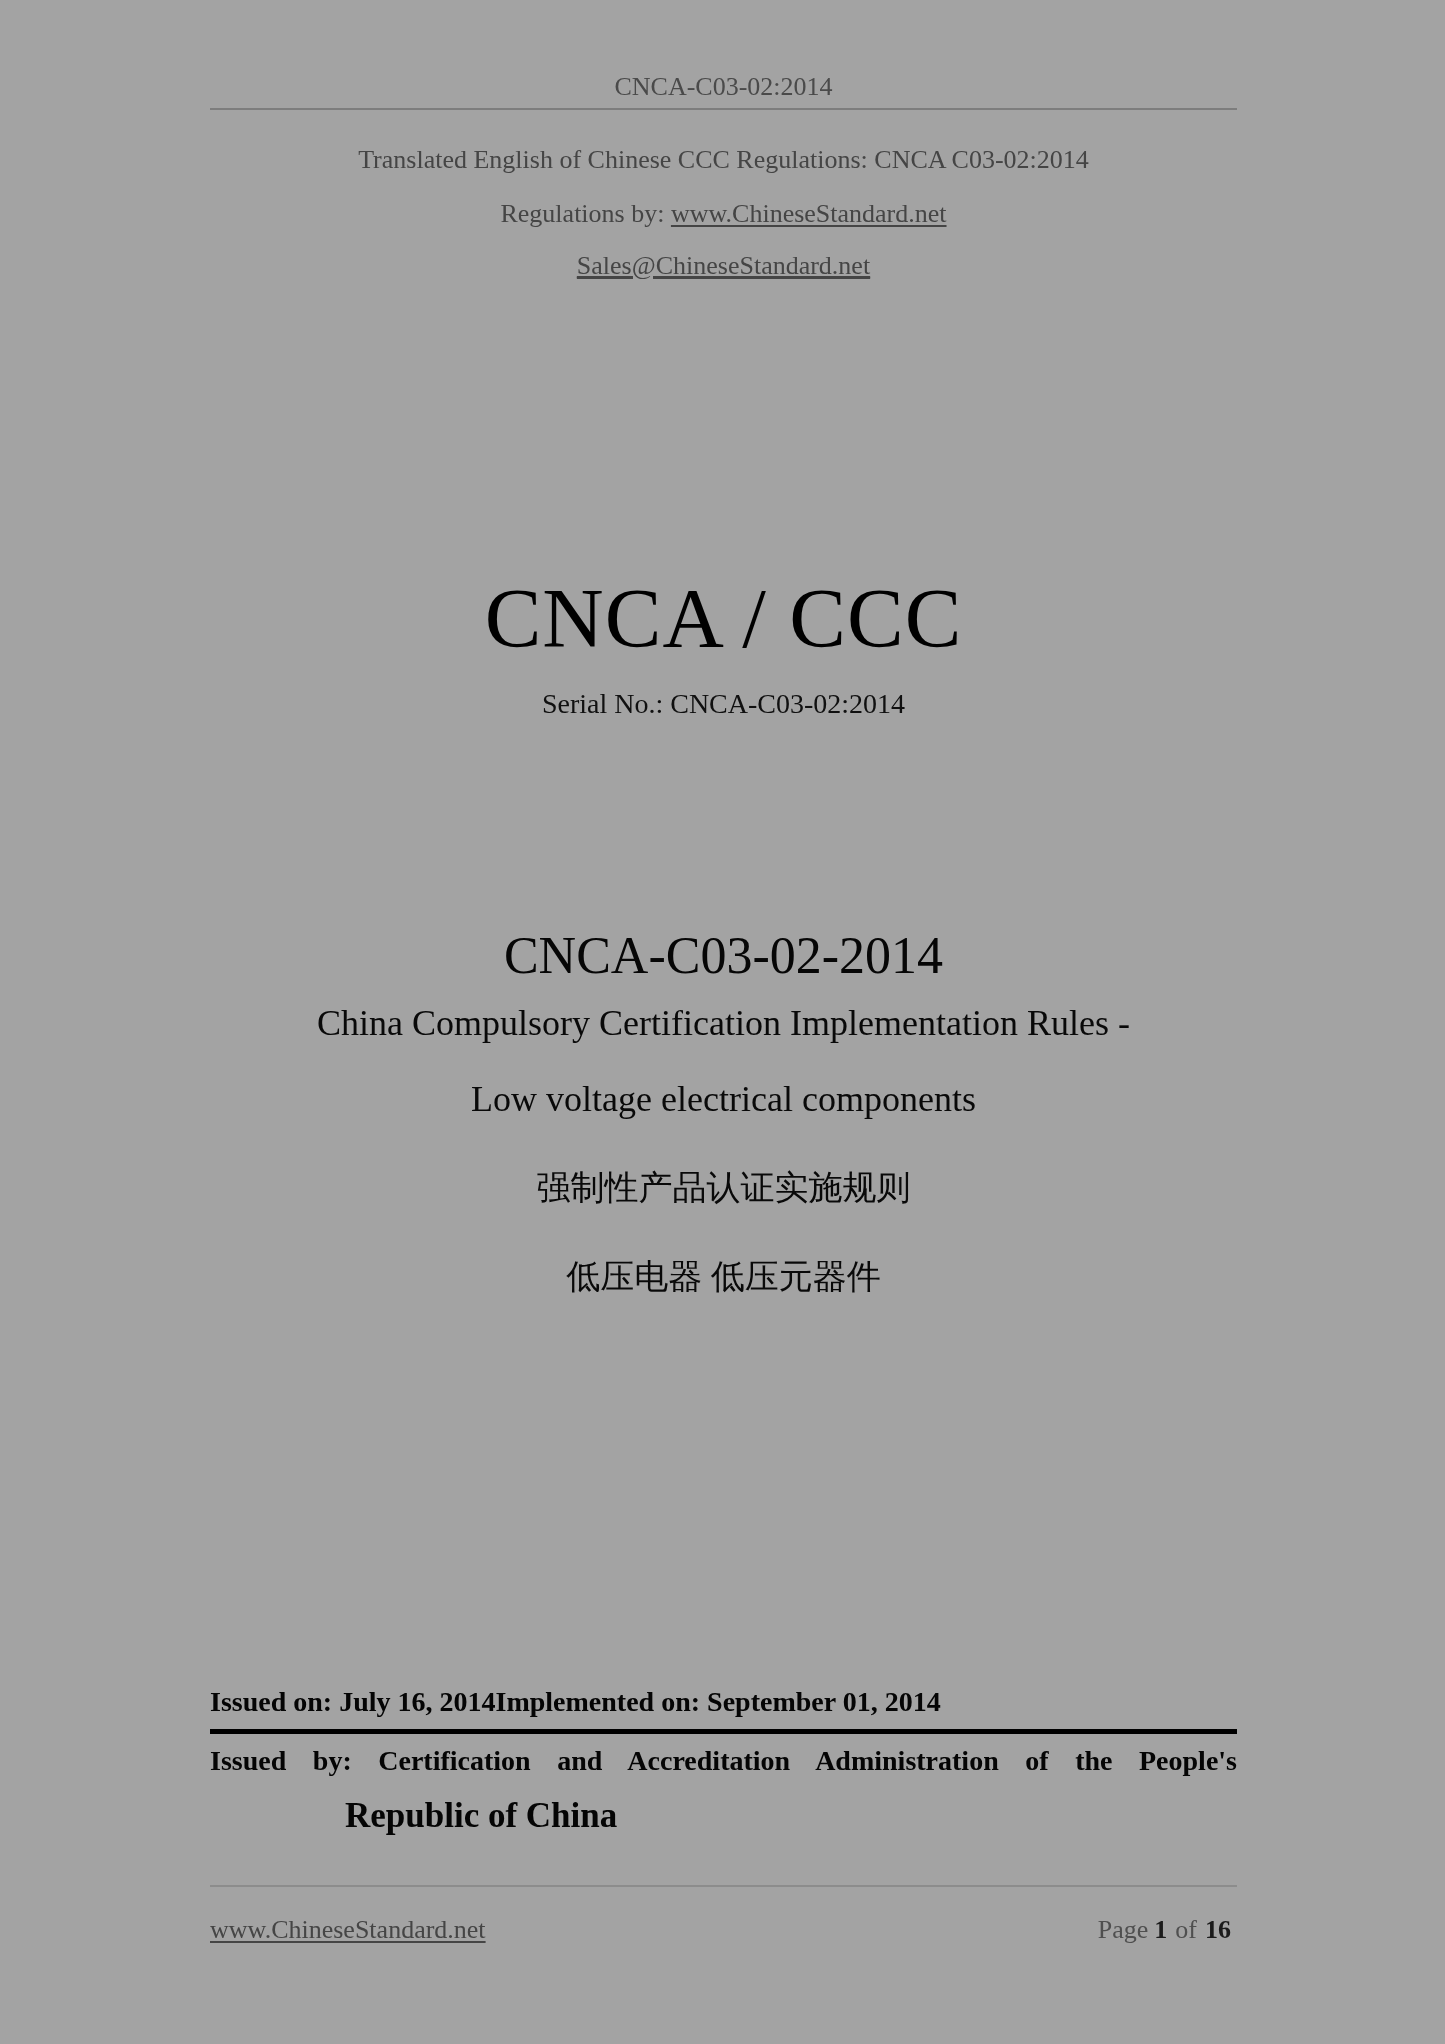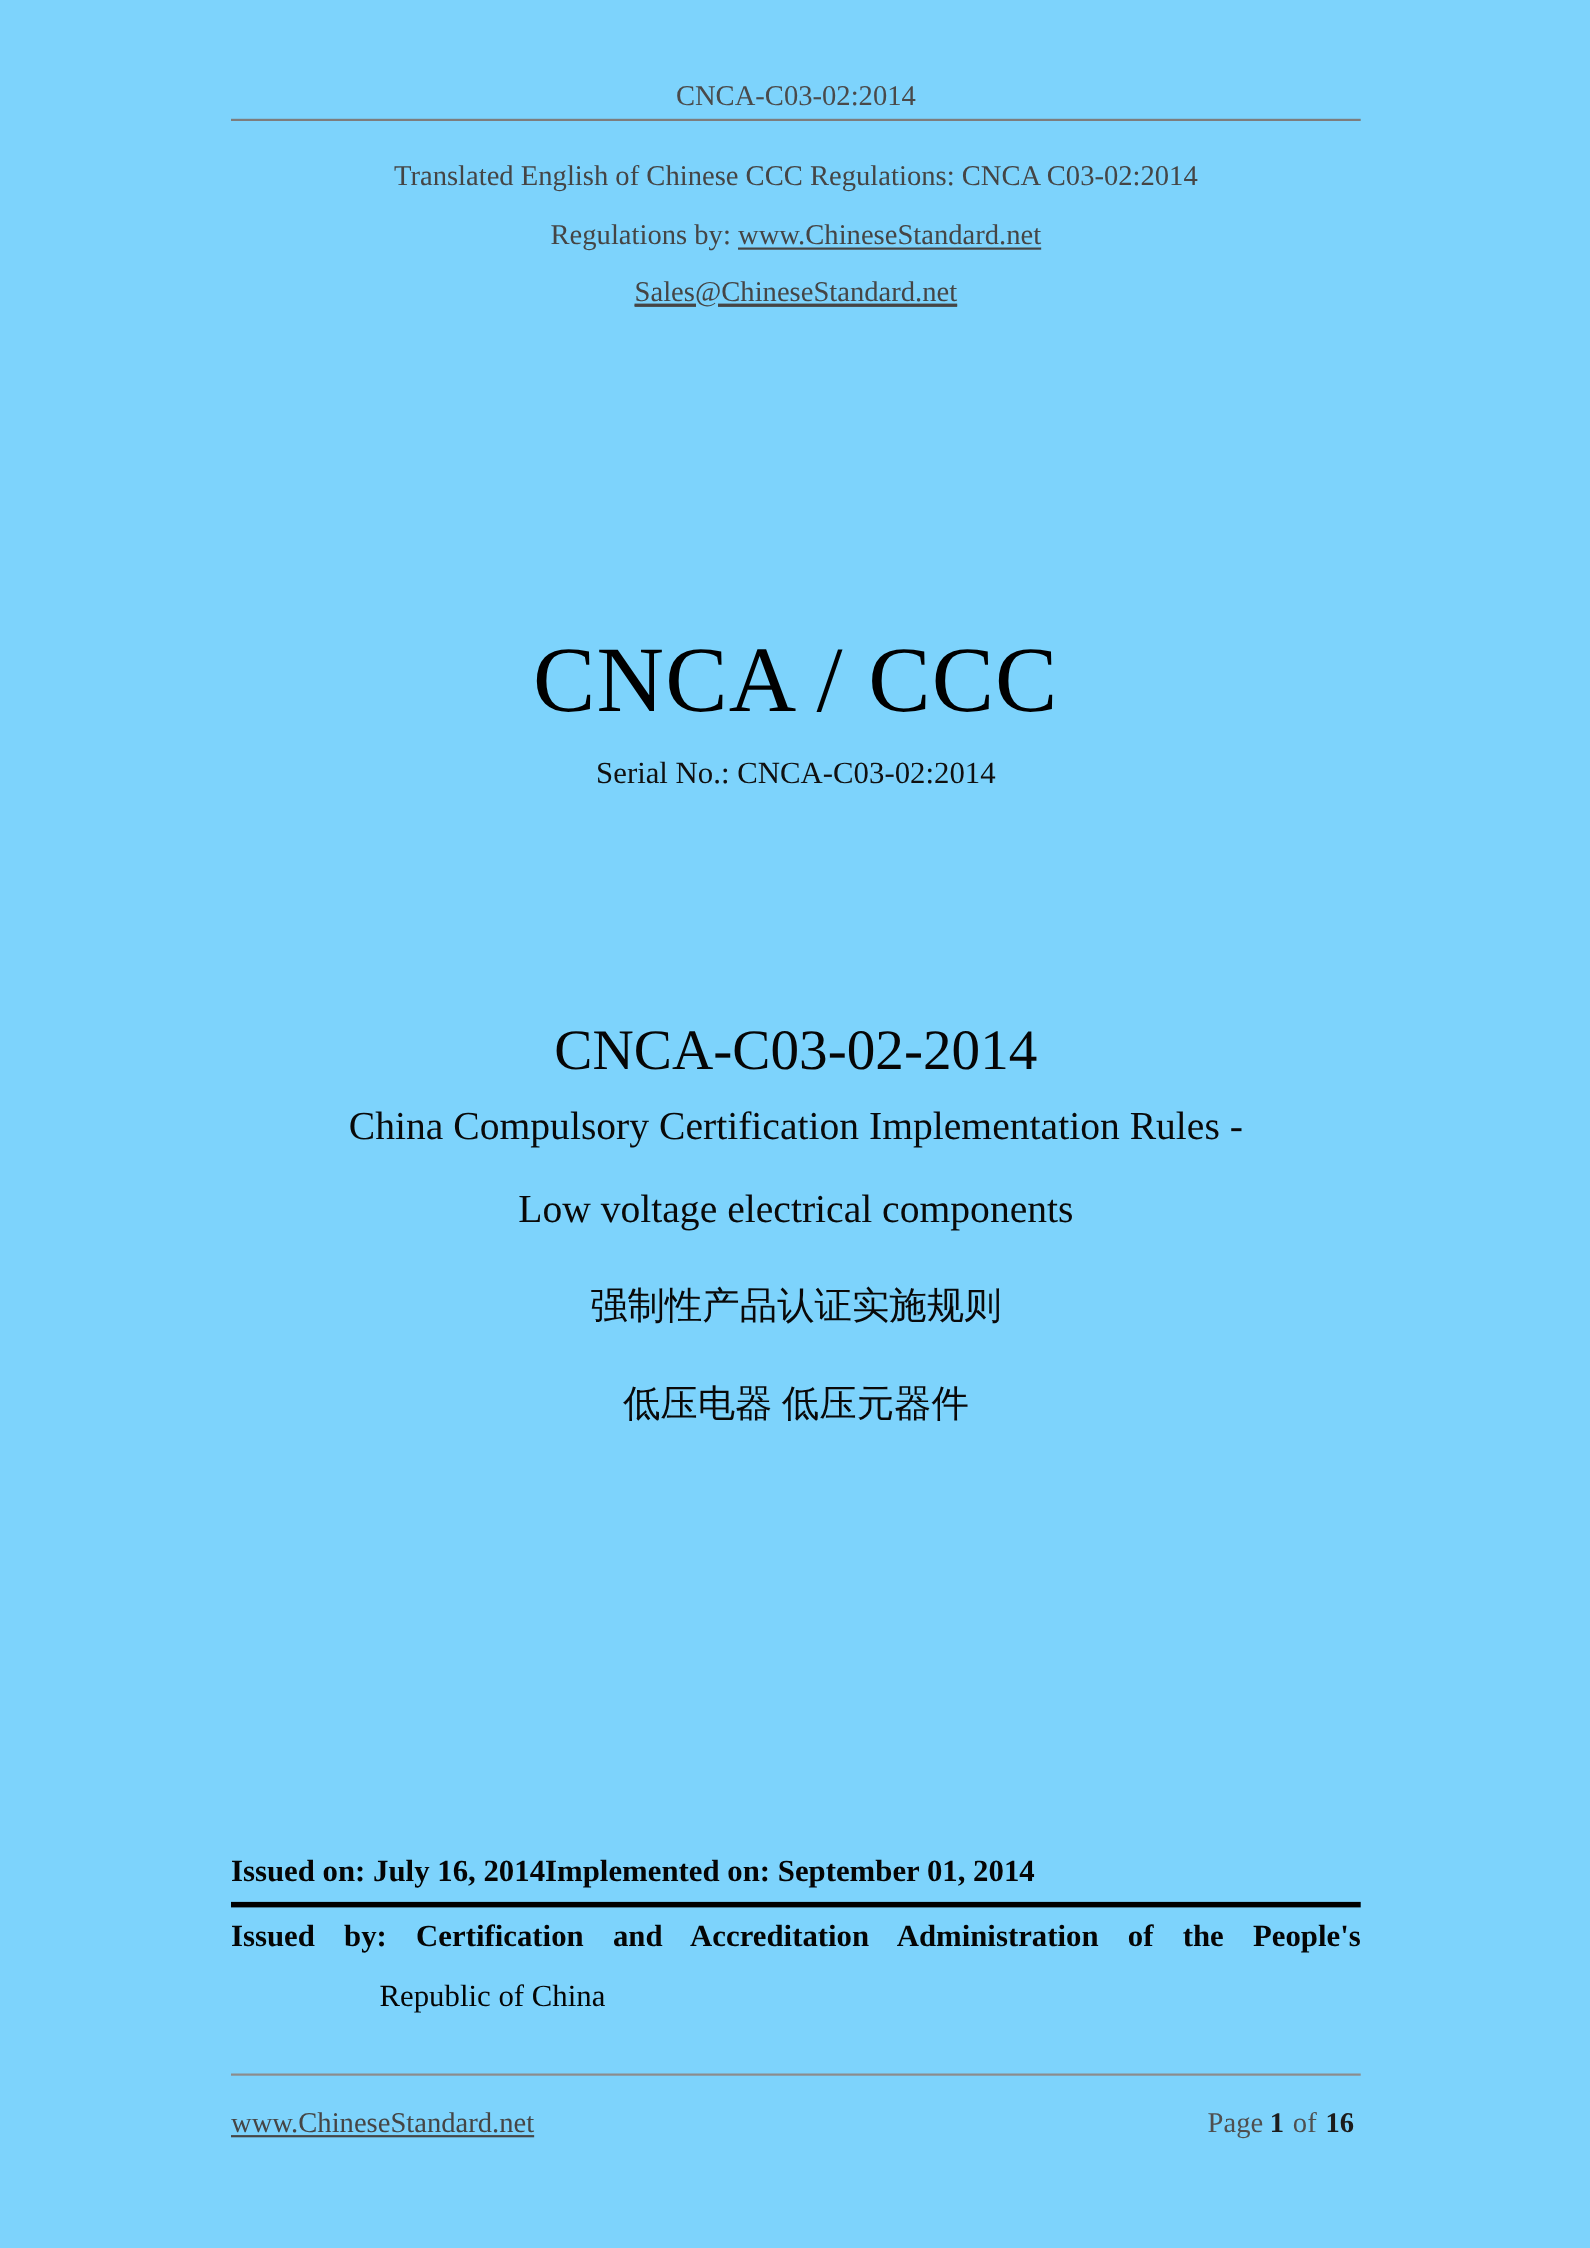--- a/index.html
+++ b/index.html
@@ -4,21 +4,21 @@
 <style>
   html, body {
     margin: 0;
     padding: 0;
     background: #ffffff;
   }
   .page {
     position: relative;
     width: 1445px;
     height: 2044px;
-    background: #7dd3fc;
+    background: #a3a3a3;
     font-family: "Liberation Serif", "DejaVu Serif", serif;
     color: #0d0d0d;
     box-sizing: border-box;
     padding: 72px 208px 0 210px;
     overflow: hidden;
   }
   .content { width: 1027px; }
 
   .running-header {
     text-align: center;
@@ -110,23 +110,23 @@
     font-size: 28px;
     line-height: 34px;
     font-weight: bold;
     color: #050505;
     text-align: justify;
     text-align-last: justify;
   }
   .issued-by-line2 {
     margin-top: 21px;
     padding-left: 135px;
-    font-size: 28px;
+    font-size: 35px;
     line-height: 34px;
-    font-weight: normal;
+    font-weight: bold;
     color: #050505;
   }
 
   .footer-rule {
     margin-top: 52px;
     border: none;
     border-top: 2px solid #8c8c8c;
     height: 0;
   }
   .footer-row {

